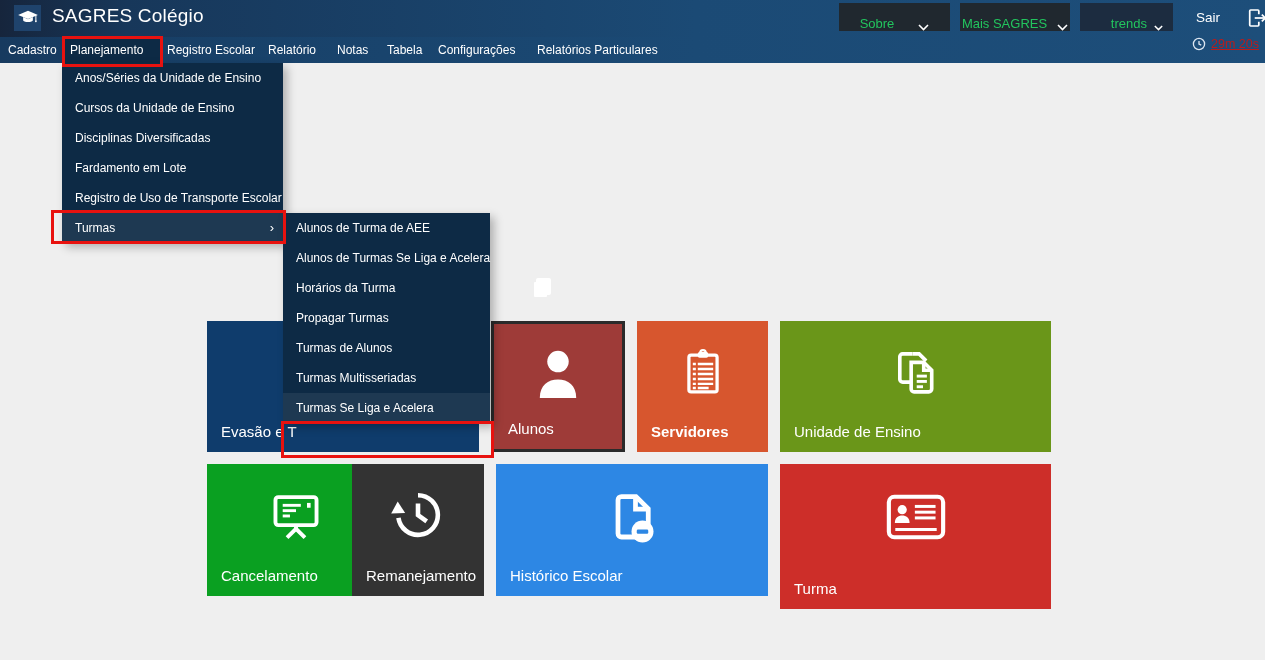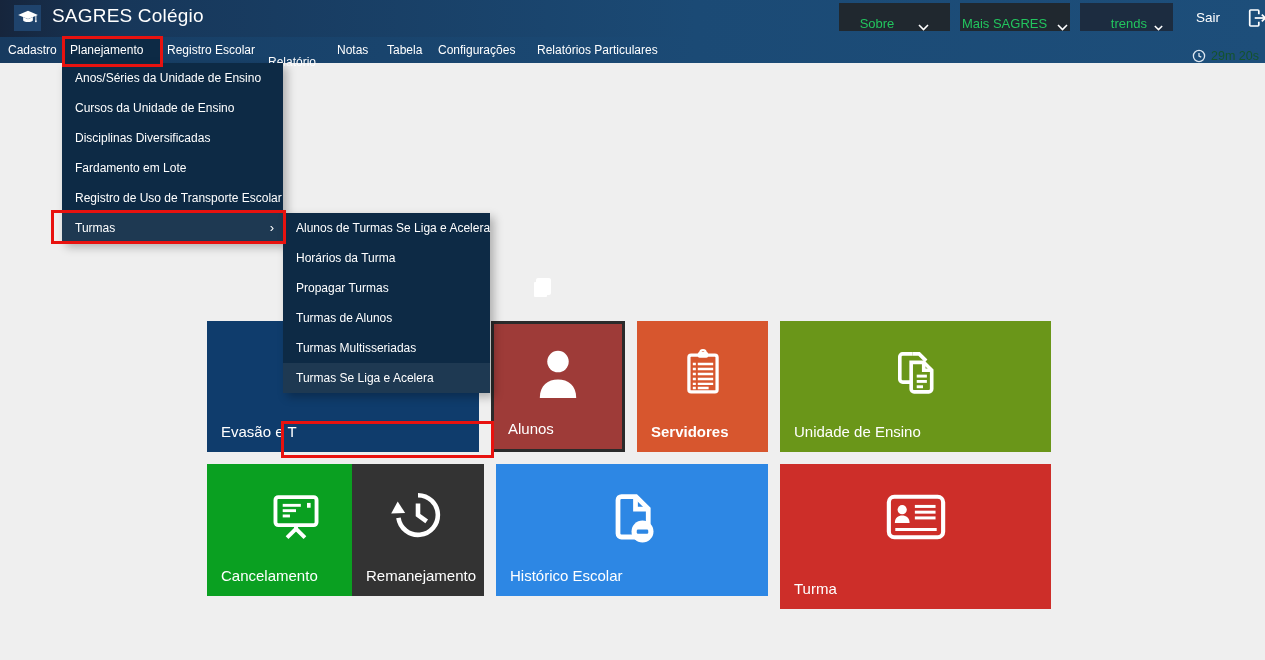--- a/index.html
+++ b/index.html
@@ -19,21 +19,21 @@
   .app-title{position:absolute;left:52px;top:5px;font-size:19px;font-weight:300;color:#fff;letter-spacing:.2px;}
   .hdr-select{position:absolute;top:3px;height:28px;display:flex;align-items:flex-end;color:#22c55e;font-size:13px;cursor:default;}
   #sobre{left:839px;width:111px;background:#20282f;justify-content:center;gap:24px;}
   #mais-sagres{left:960px;width:110px;background:#20282f;justify-content:center;gap:10px;}
   #trends{left:1080px;width:93px;background:#1c2c40;justify-content:flex-end;gap:7px;padding-right:10px;box-sizing:border-box;}
   .sair-btn{position:absolute;left:1196px;top:3px;height:28px;display:flex;align-items:center;color:#fff;font-size:13.5px;}
   .exit-wrap{position:absolute;left:1247px;top:7px;}
   
   .menu-item{position:absolute;top:37px;height:26px;line-height:26px;color:#fff;font-size:12px;z-index:2;white-space:nowrap;cursor:default;}
   .menu-active-bg{position:absolute;left:62px;top:37px;width:101px;height:26px;background:#0d2a45;z-index:1;}
-  .timer{position:absolute;left:1192px;top:37px;height:26px;display:flex;align-items:flex-end;gap:5px;color:#14532d;font-size:12.5px;z-index:2;}
+  .timer{position:absolute;left:1192px;top:37px;height:26px;display:flex;align-items:flex-start;gap:5px;color:#b91c1c;font-size:12.5px;z-index:2;text-decoration:underline;}
   
   .panel{position:absolute;background:#0d2a45;box-shadow:4px 4px 9px rgba(0,0,0,.28);}
   #dropdown{left:62px;top:63px;width:221px;z-index:10;}
   #submenu{left:283px;top:213px;width:207px;z-index:11;}
   .pitem{height:30px;line-height:30px;padding-left:13px;color:#fff;font-size:12px;white-space:nowrap;position:relative;cursor:default;}
   .pitem.hl{background:rgba(255,255,255,.07);}
   .chev-right{position:absolute;right:9px;top:0;font-size:13px;color:#fff;}
   
   .ann{position:absolute;border:3px solid #e8120f;box-sizing:border-box;z-index:30;pointer-events:none;}
   #ann-planejamento{left:62px;top:36px;width:101px;height:31px;}
@@ -100,21 +100,21 @@
       </g>
     </svg>
   </div>
 </div>
 
 <div class="menubar"></div>
 <div class="menu-active-bg"></div>
 <div class="menu-item" style="left:8px;">Cadastro</div>
 <div class="menu-item" style="left:70px;">Planejamento</div>
 <div class="menu-item" style="left:167px;">Registro Escolar</div>
-<div class="menu-item" style="left:268px;margin-top:12px;">Relatório</div>
+<div class="menu-item" style="left:268px;">Relatório</div>
 <div class="menu-item" style="left:337px;">Notas</div>
 <div class="menu-item" style="left:387px;">Tabela</div>
 <div class="menu-item" style="left:438px;">Configurações</div>
 <div class="menu-item" style="left:537px;">Relatórios Particulares</div>
 
 <div class="timer">
   <span style="line-height:0;">
     <svg width="14" height="14" viewBox="0 0 16 16">
       <circle cx="8" cy="8" r="6.4" fill="none" stroke="#dce6f1" stroke-width="1.5"></circle>
       <path d="M8 4.6 V8 L10.6 9.3" fill="none" stroke="#dce6f1" stroke-width="1.5"></path>
@@ -129,20 +129,21 @@
   <div class="pitem">Disciplinas Diversificadas</div>
   <div class="pitem">Fardamento em Lote</div>
   <div class="pitem">Registro de Uso de Transporte Escolar</div>
   <div class="pitem hl">
     <span>Turmas</span>
     <span class="chev-right">›</span>
   </div>
 </div>
 
 <div class="panel" id="submenu">
+  <div class="pitem">Alunos de Turma de AEE</div>
   <div class="pitem">Alunos de Turmas Se Liga e Acelera</div>
   <div class="pitem">Horários da Turma</div>
   <div class="pitem">Propagar Turmas</div>
   <div class="pitem">Turmas de Alunos</div>
   <div class="pitem">Turmas Multisseriadas</div>
   <div class="pitem hl">Turmas Se Liga e Acelera</div>
 </div>
 
 <div class="tile" id="t-evasao" style="left: 207px; top: 321px; width: 272px; height: 131px; background-color: rgb(15, 60, 108);">
   <span class="tlabel">Evasão e T</span>

